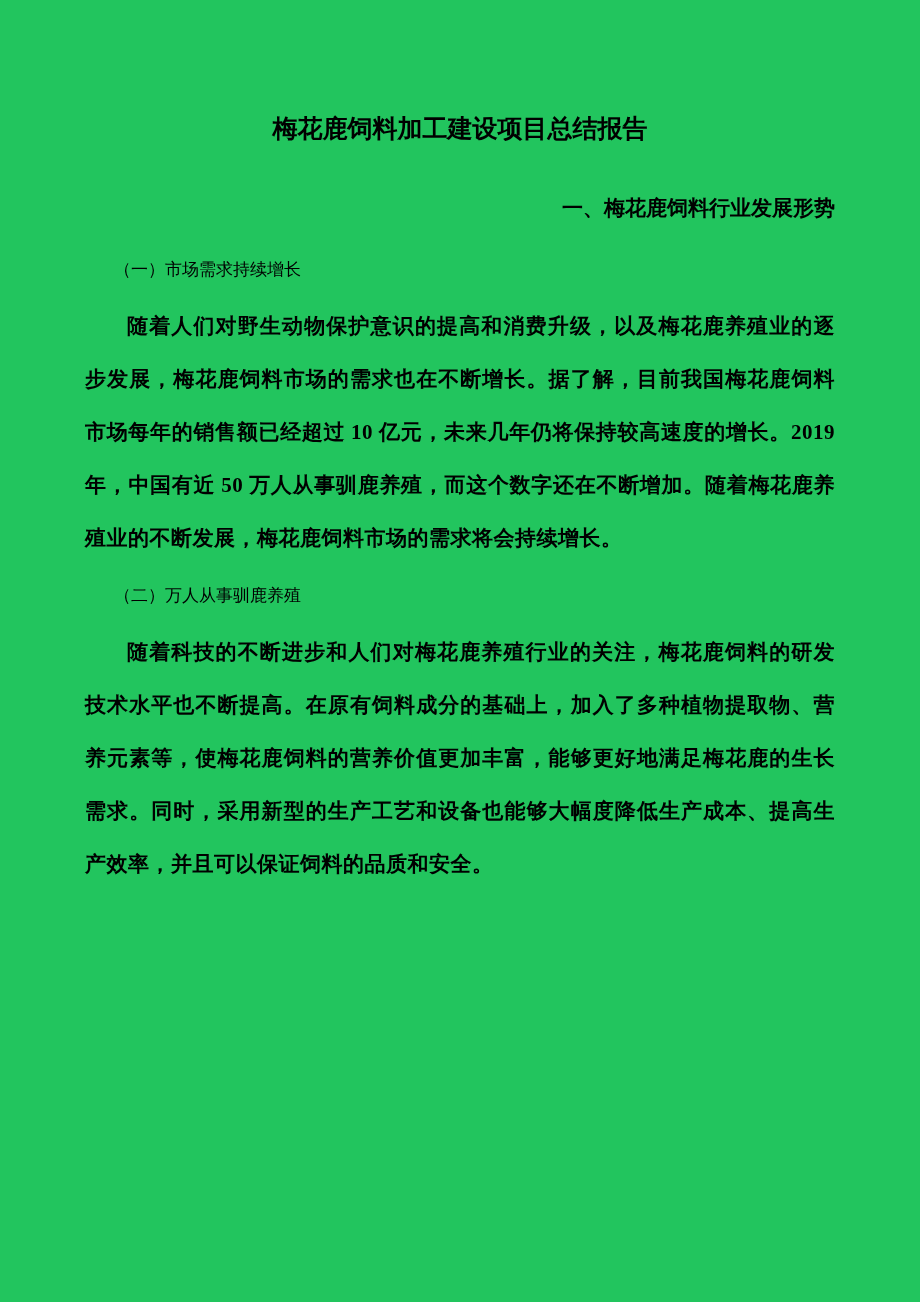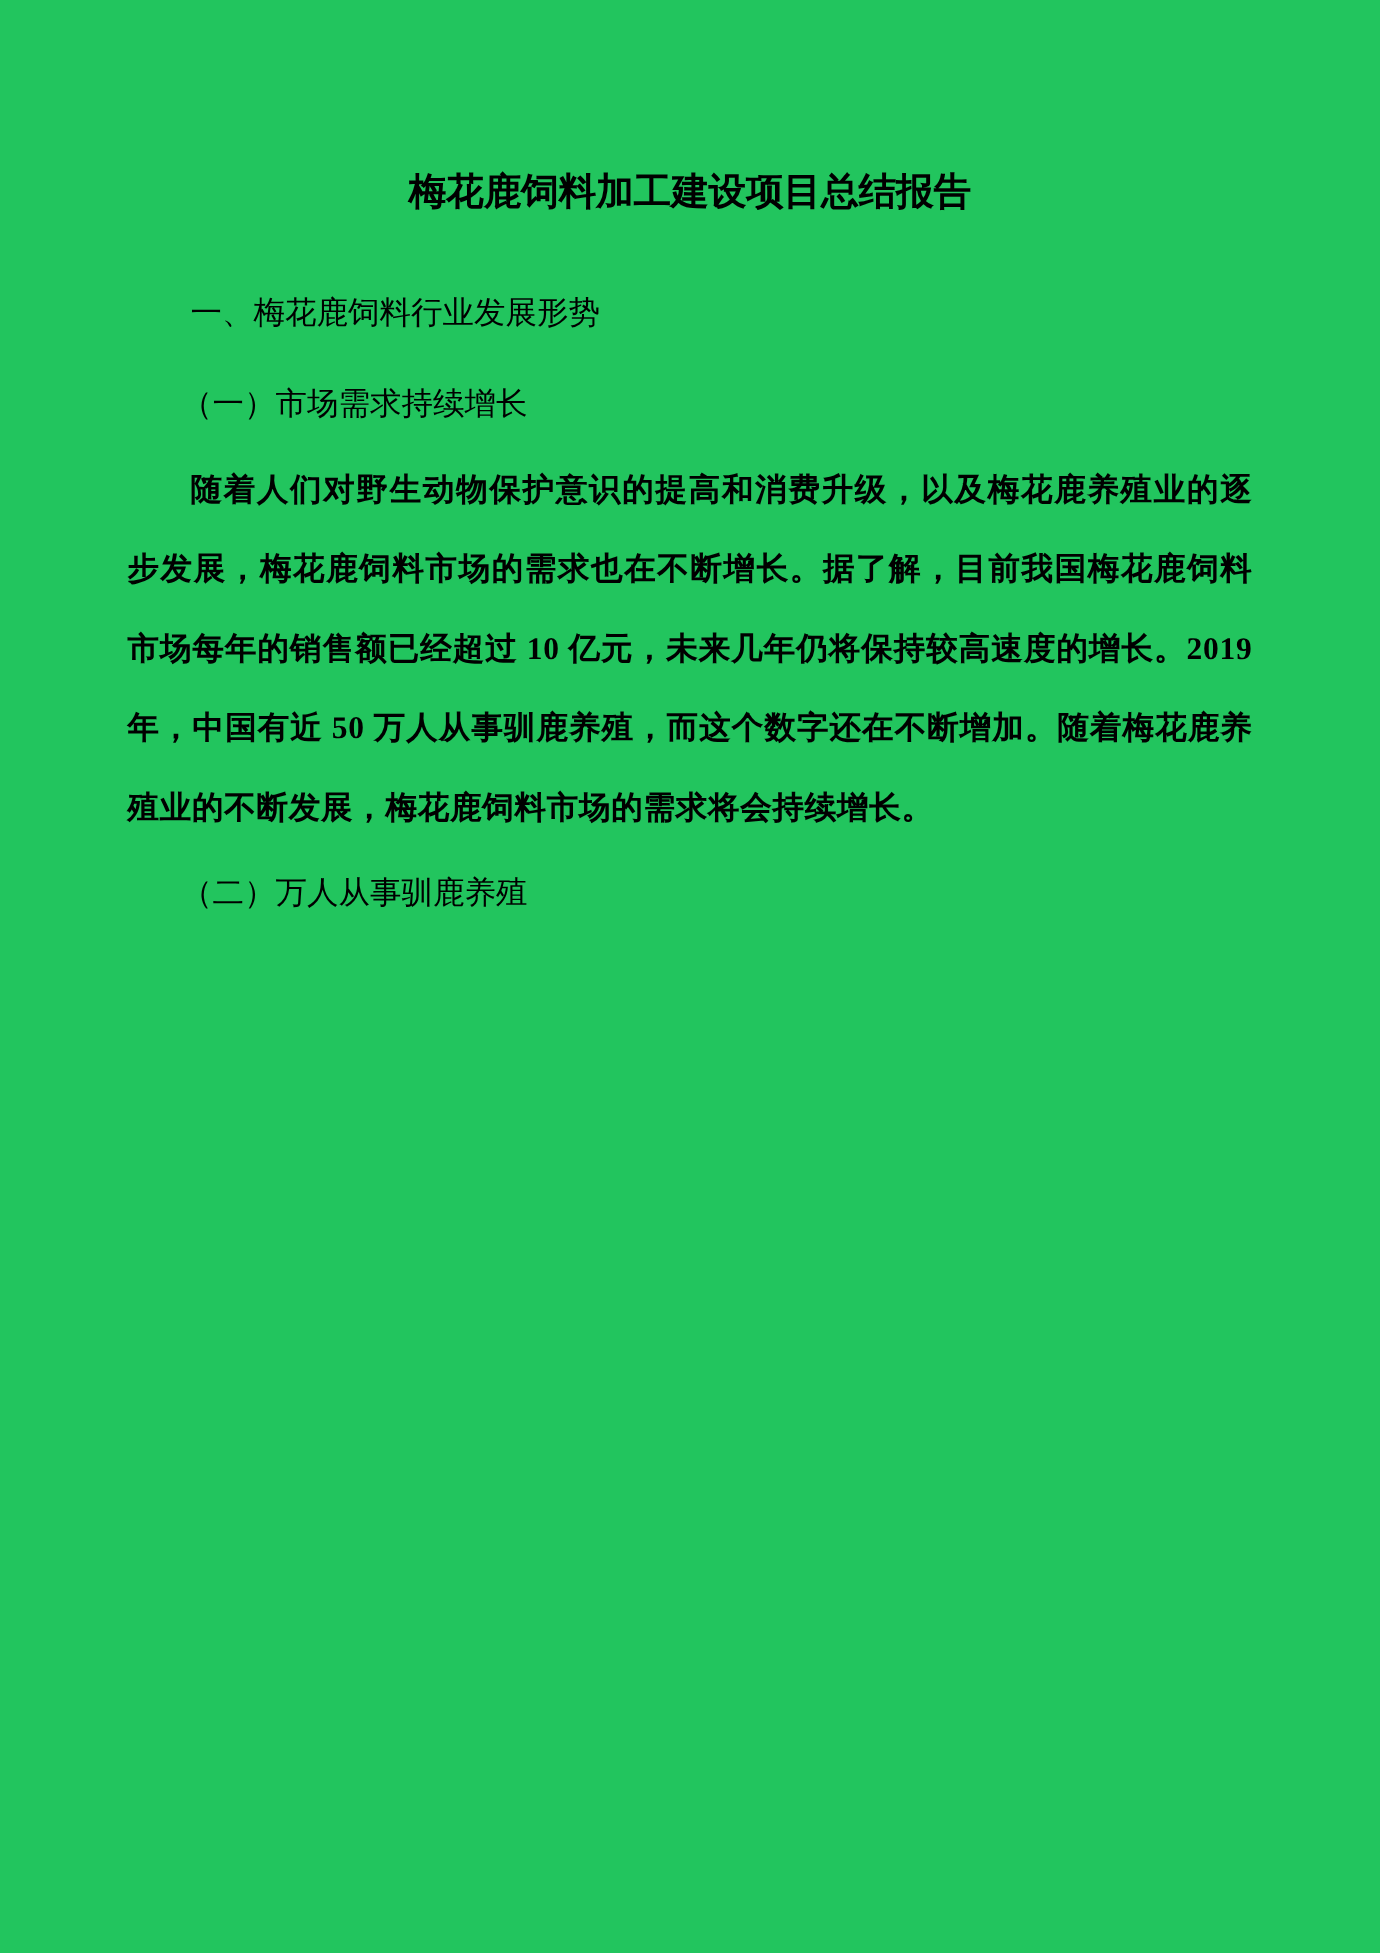--- a/index.html
+++ b/index.html
@@ -21,27 +21,28 @@
   }
   .doc-title {
     font-size: 25px;
     font-weight: bold;
     text-align: center;
     line-height: 34px;
     margin: 0 0 36px 0;
   }
   .section-heading {
     font-size: 21px;
-    font-weight: normal;
+    font-weight: bold;
     text-indent: 2em;
     line-height: 53px;
     margin: 0 0 8px 0;
+    text-align: right;
   }
   .sub-heading {
-    font-size: 21px;
+    font-size: 17px;
     font-weight: normal;
     text-indent: 1.7em;
     line-height: 53px;
     margin: 0;
   }
   .body-para {
     font-size: 21px;
     font-weight: bold;
     text-indent: 2em;
     line-height: 53px;
@@ -62,16 +63,17 @@
 
   <h2 class="section-heading">一、梅花鹿饲料行业发展形势</h2>
 
   <div class="subsection">
     <h3 class="sub-heading">（一）市场需求持续增长</h3>
     <p class="body-para">随着人们对野生动物保护意识的提高和消费升级，以及梅花鹿养殖业的逐步发展，梅花鹿饲料市场的需求也在不断增长。据了解，目前我国梅花鹿饲料市场每年的销售额已经超过 10 亿元，未来几年仍将保持较高速度的增长。2019 年，中国有近 50 万人从事驯鹿养殖，而这个数字还在不断增加。随着梅花鹿养殖业的不断发展，梅花鹿饲料市场的需求将会持续增长。</p>
   </div>
 
   <div class="subsection">
     <h3 class="sub-heading">（二）万人从事驯鹿养殖</h3>
+    <p class="body-para">随着科技的不断进步和人们对梅花鹿养殖行业的关注，梅花鹿饲料的研发技术水平也不断提高。在原有饲料成分的基础上，加入了多种植物提取物、营养元素等，使梅花鹿饲料的营养价值更加丰富，能够更好地满足梅花鹿的生长需求。同时，采用新型的生产工艺和设备也能够大幅度降低生产成本、提高生产效率，并且可以保证饲料的品质和安全。</p>
   </div>
 
 
 </div>
 
 </body></html>

